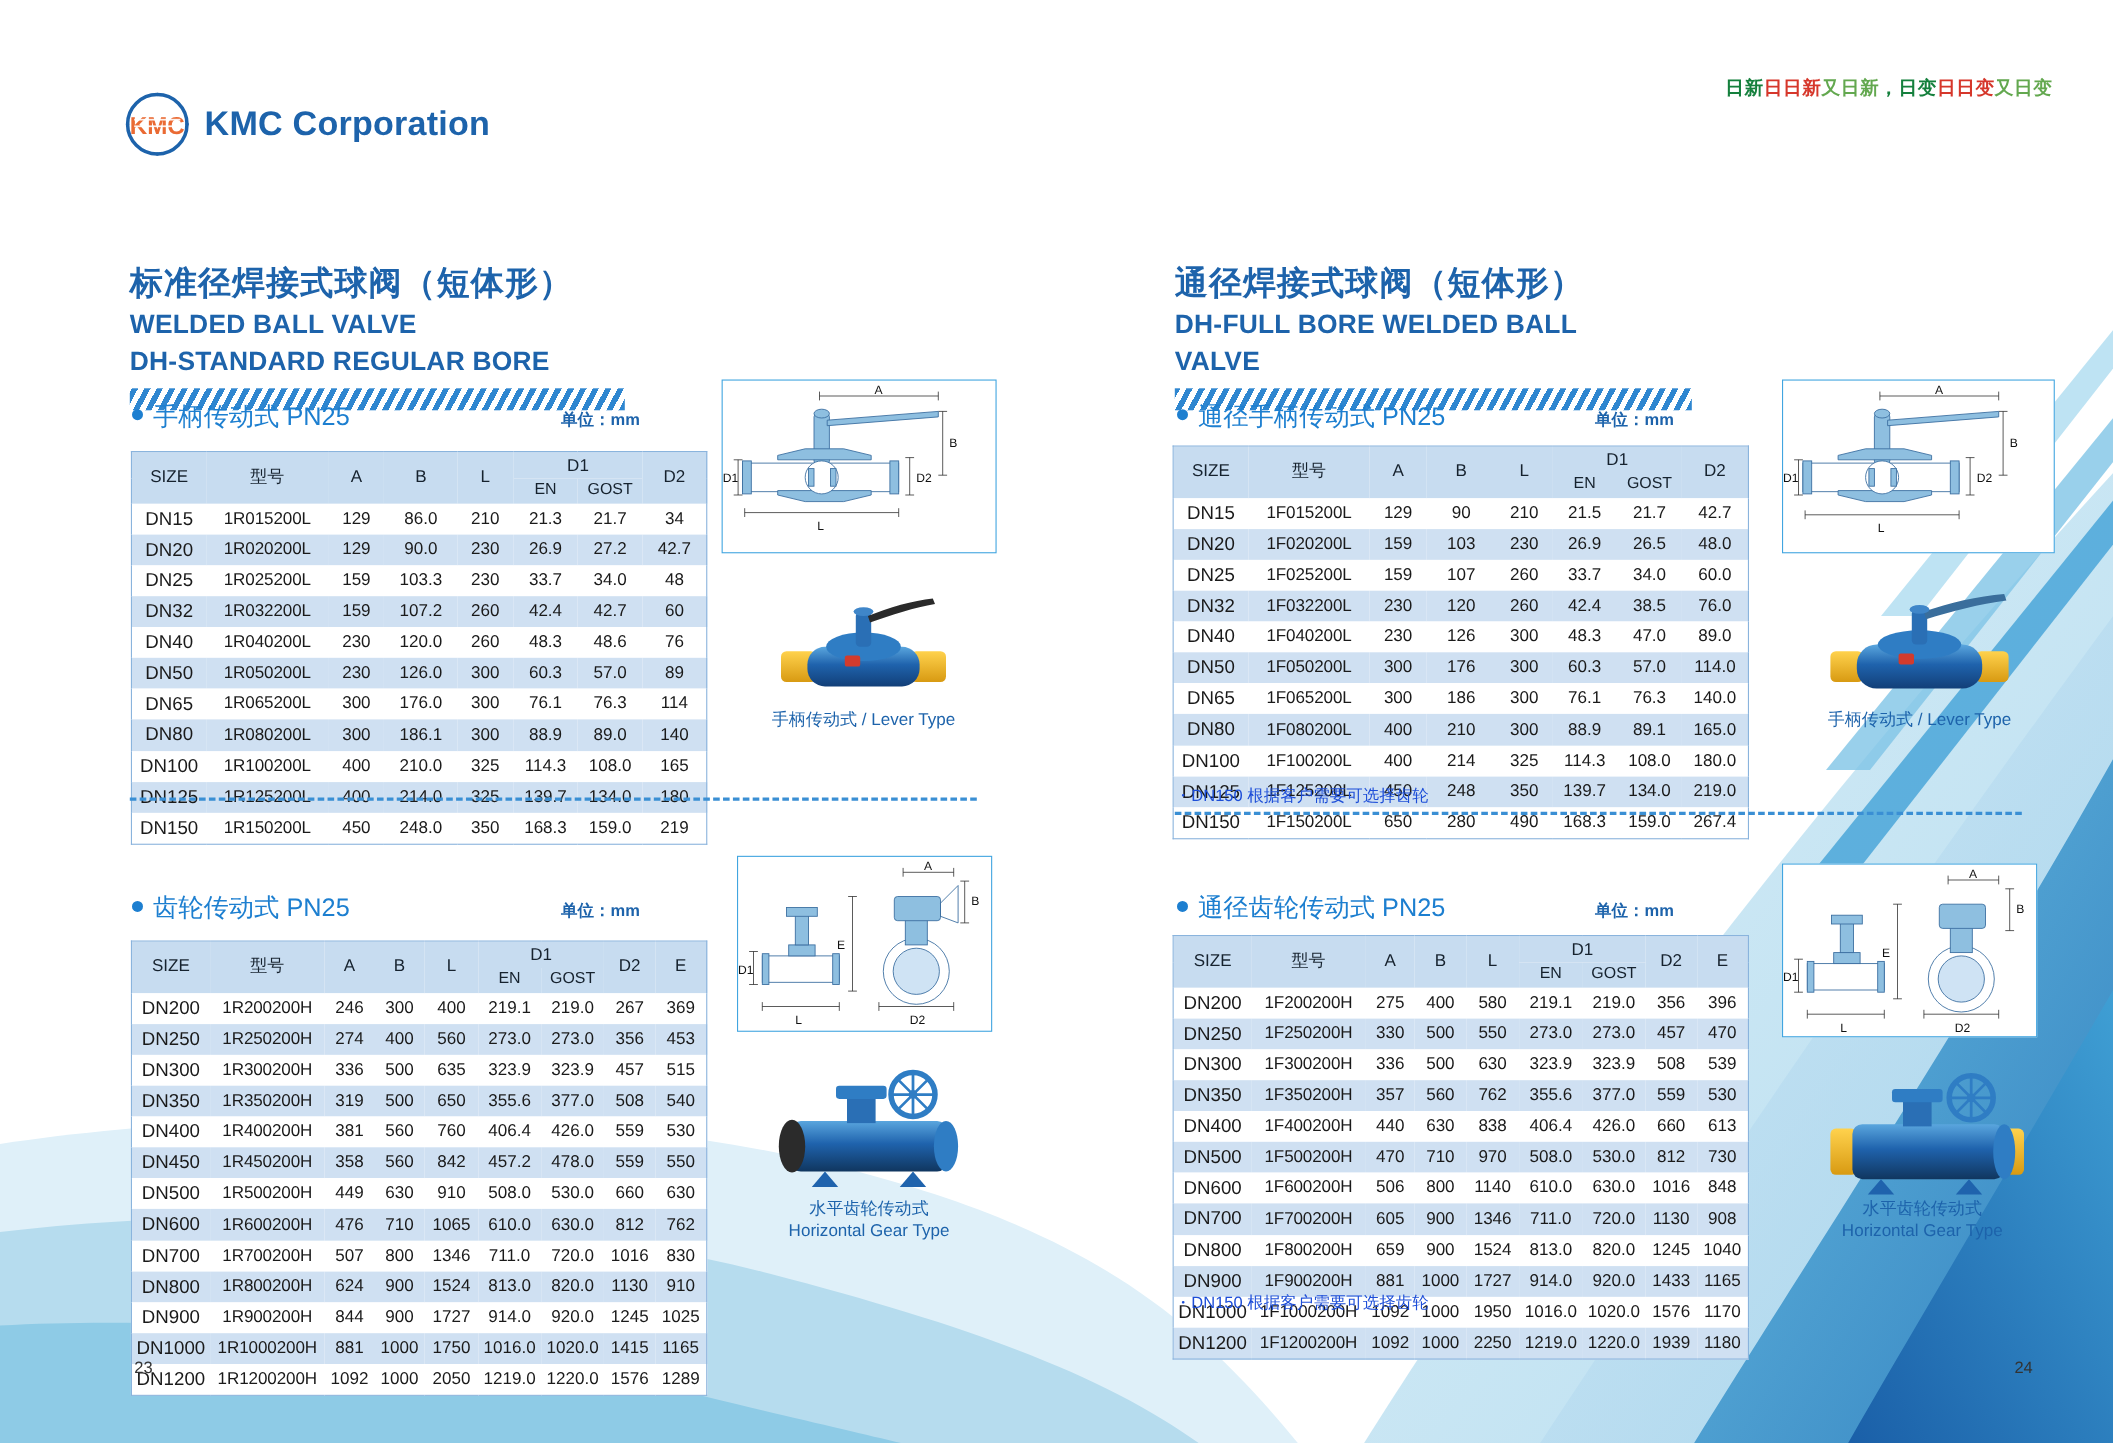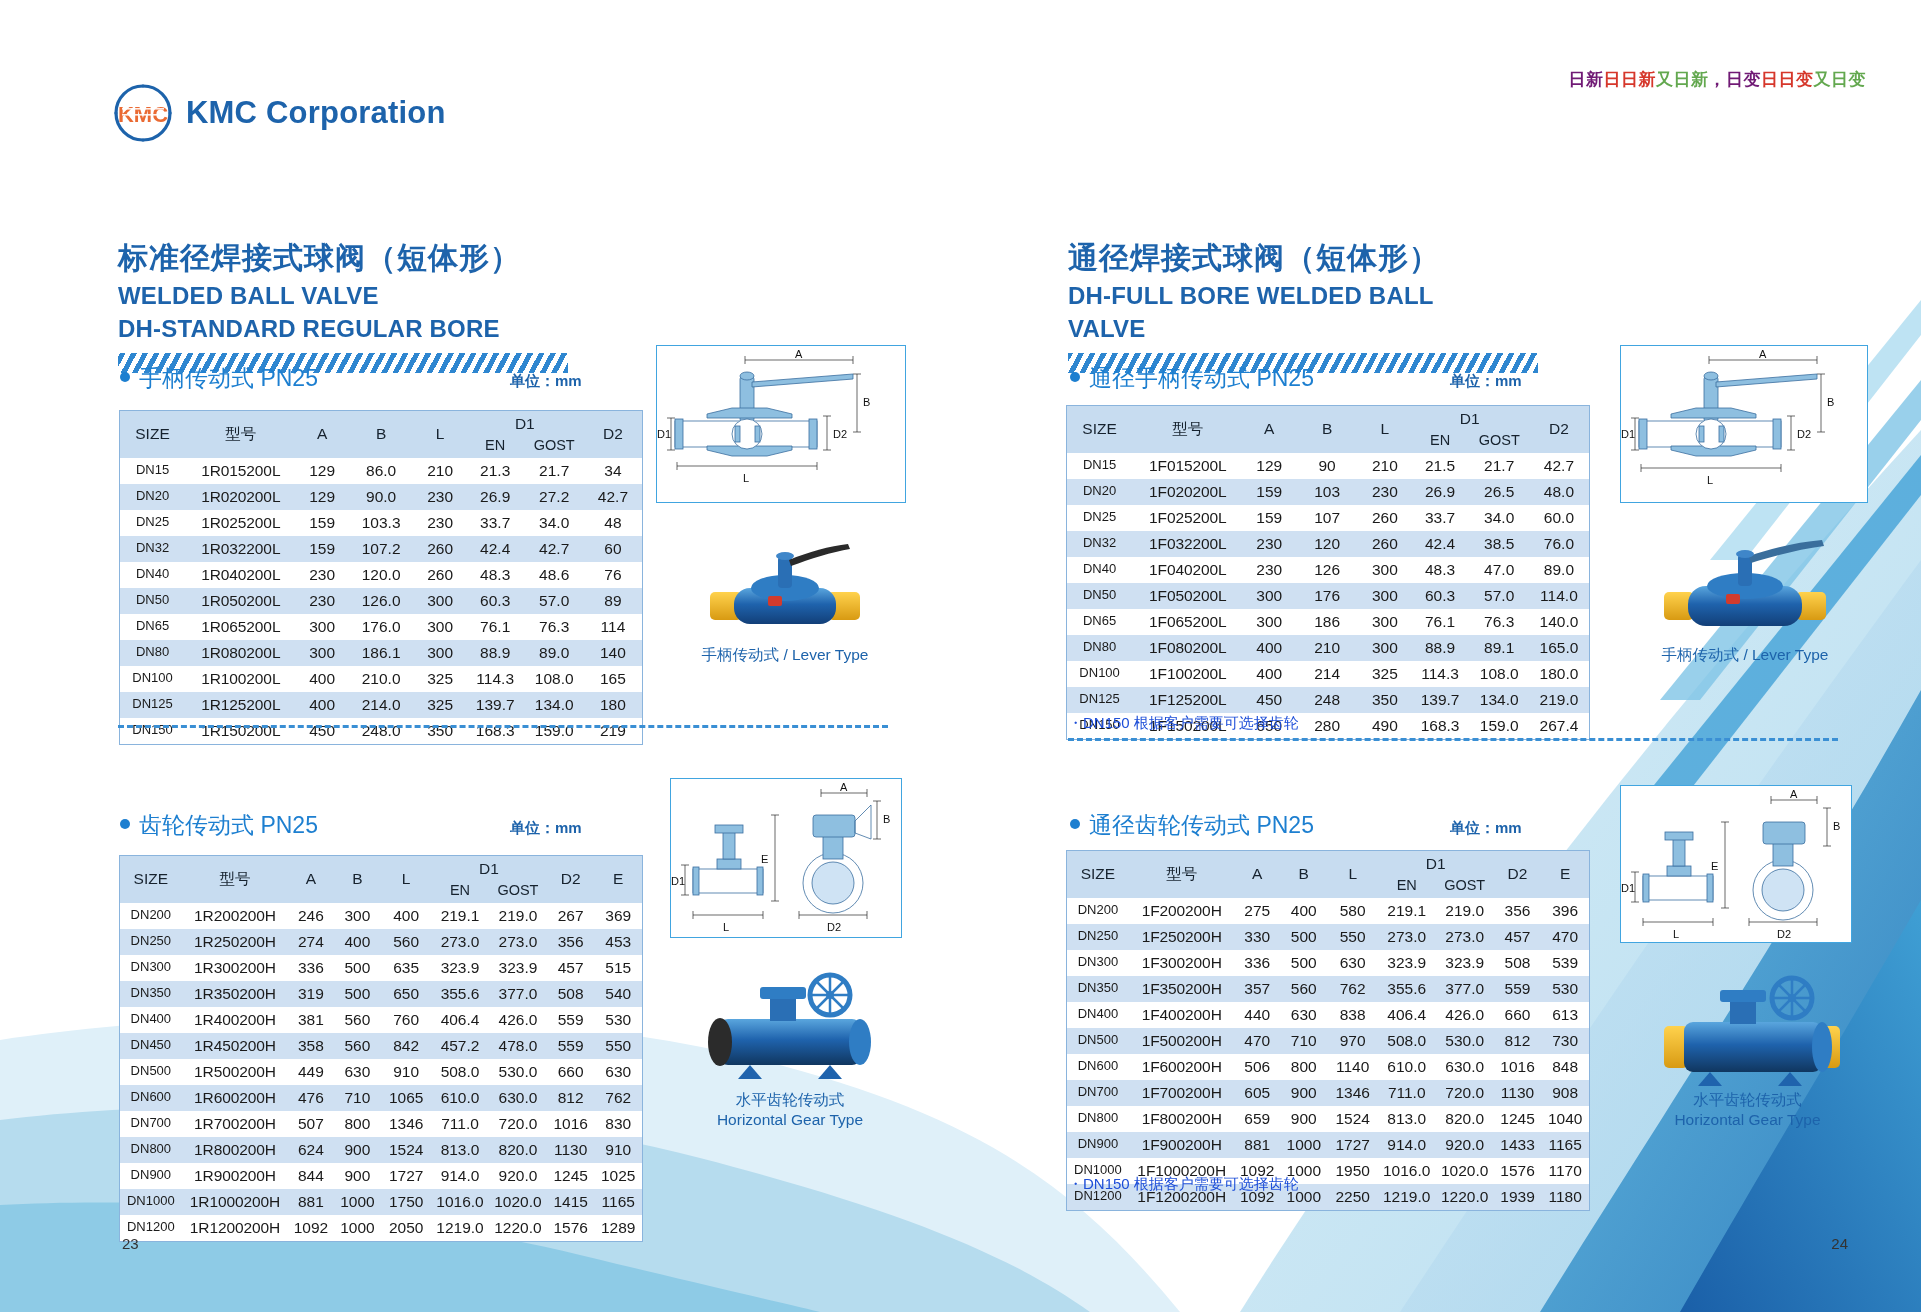--- a/index.html
+++ b/index.html
@@ -17,21 +17,21 @@
 
   
   .bg-layer { position: absolute; inset: 0; overflow: hidden; pointer-events: none; }
 
   
   .motto {
     position: absolute; top: 68px; right: 55px;
     font-size: 17px; font-weight: bold; letter-spacing: .5px;
     white-space: nowrap;
   }
-  .m-b { color: #701a75; }
+  .m-b { color: #15803d; }
   .m-r { color: #d6372b; font-family: Liberation Mono, monospace; }
   .m-g { color: #63a84f; }
 
   
   .logo-wrap {
     position: absolute; left: 112px; top: 82px;
     display: flex; align-items: center; gap: 12px;
   }
   .logo-mark { width: 62px; height: 62px; position: relative; }
   .logo-text {
@@ -98,21 +98,21 @@
   table.spec thead th {
     background: #c7dcf0;
     color: #16222e;
     font-size: 15.5px;
     border: none;
   }
   table.spec thead th.d1group { padding-bottom: 0; }
   table.spec thead th.sub { padding-top: 0; font-size: 14.5px; }
   table.spec tbody tr:nth-child(odd)  { background: #ffffff; }
   table.spec tbody tr:nth-child(even) { background: #cfe0f2; }
-  table.spec td.size  { font-size: 13px; }
+  table.spec td.size  { font-size: 17px; }
   table.spec td.model { font-size: 15.5px; letter-spacing: -0.1px; }
 
   .divider-dashed {
     position: absolute;
     height: 0;
     border-top: 3px dashed #3a8fd4;
   }
 
   .note {
     position: absolute;

